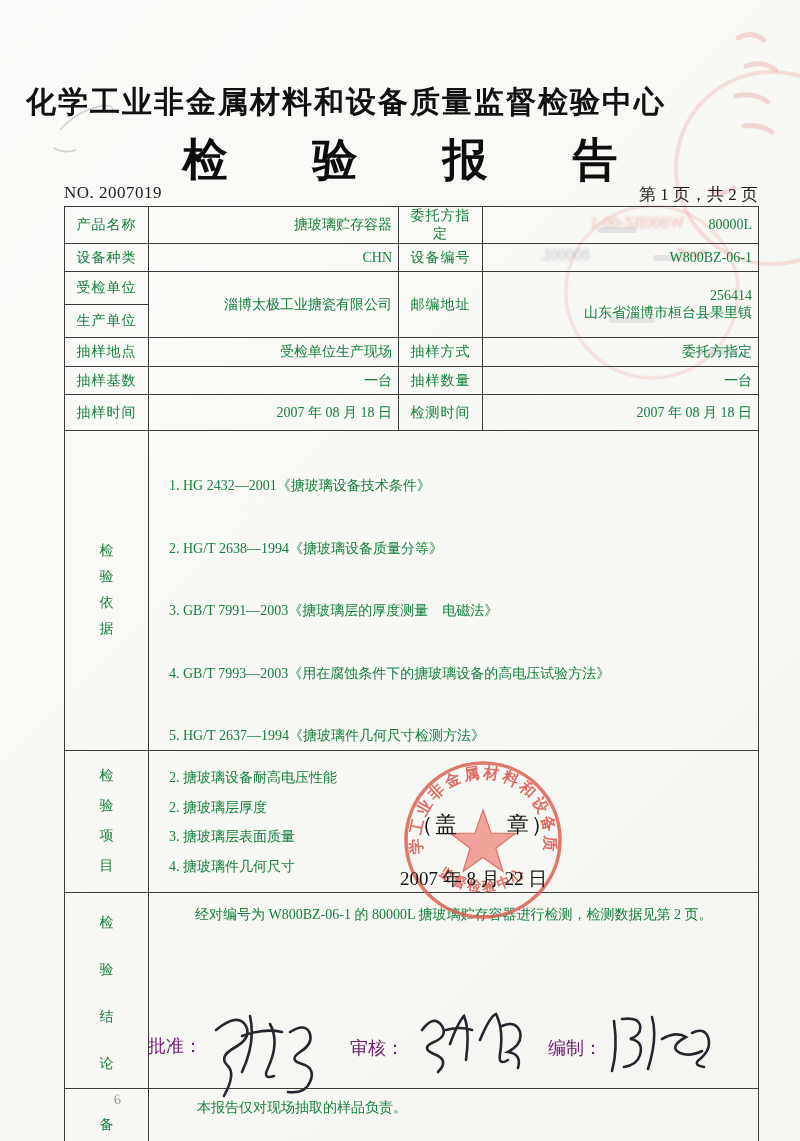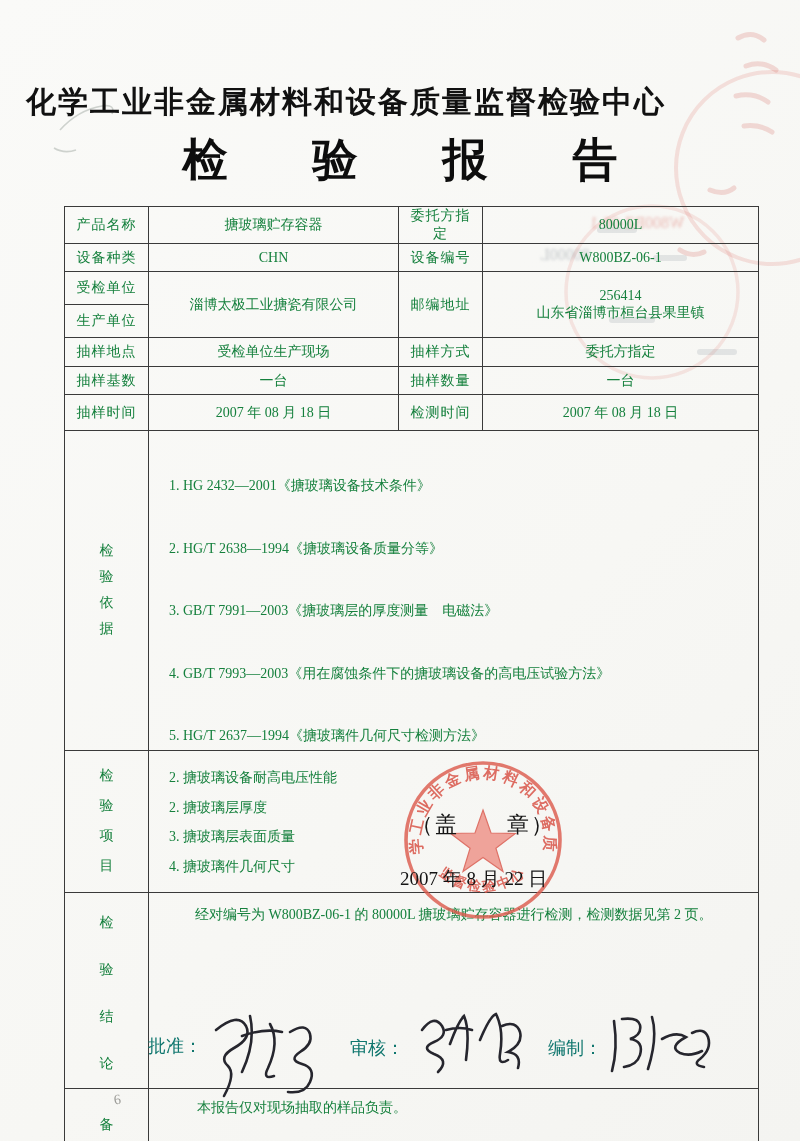--- a/index.html
+++ b/index.html
@@ -32,21 +32,21 @@
   .page-info { position:absolute; right:0; top:0; }
 
   
   table.report {
     position:absolute; top:206px; left:64px;
     border-collapse:collapse; table-layout:fixed;
     width:694px; font-size:14px; color:#15803d;
   }
   table.report td { border:1.6px solid #3a3a3a; padding:0 6px; vertical-align:middle; }
   td.lbl { text-align:center; letter-spacing:1px; padding:0 2px; }
-  td.val { text-align:center; padding-left:12px; }
+  td.val { text-align:right; padding-left:12px; }
   .h29{height:29px} .h28{height:28px} .h33{height:33px} .h36{height:36px}
   .h148{height:148px} .h142{height:142px} .h196{height:196px} .h100{height:100px}
 
   .vlabel { width:22px; margin:0 auto; word-break:break-all; text-align:center; letter-spacing:0; }
   .lh26{line-height:26px} .lh30{line-height:30px} .lh47{line-height:47px} .lh27{line-height:27px}
 
   .list { padding:6px 4px 0 14px; line-height:27.5px; }
   .list2 { padding:2px 4px 0 14px; line-height:29.5px; }
   .list div { white-space:nowrap;margin-top:35px; }
 
@@ -61,21 +61,21 @@
   .seal-placeholder {
     position:absolute; left:398px; top:810px; width:170px;
     text-align:center; font-size:22px; color:#141414; letter-spacing:2px;
   }
   .seal-date {
     position:absolute; left:400px; top:866px; width:190px;
     text-align:left; font-size:19px; color:#141414;
   }
 
   
-  .sig-label { position:absolute; font-size:18px; color:#0f766e; }
+  .sig-label { position:absolute; font-size:18px; color:#701a75; }
   .sig-svg { position:absolute; }
 
   
   .artifact { position:absolute; pointer-events:none; }
   .bleed-text {
     position:absolute; pointer-events:none;
     transform:scaleX(-1); filter:blur(1.4px);
     font-size:16px; white-space:nowrap;
   }
   .bleed-gray { color:rgba(110,120,135,0.38); }
@@ -105,20 +105,24 @@
         <path d="M140,352 h34"></path>
     </g>
   </svg>
 
   <svg class="artifact" width="120" height="100" style="left:40px;top:70px">
     <path d="M20,60 q18,-20 42,-24 q14,-2 10,8 M14,78 q10,6 22,2" fill="none" stroke="rgba(170,176,172,0.55)" stroke-width="1.6"></path>
   </svg>
 
   <div class="org-title">化学工业非金属材料和设备质量监督检验中心</div>
   <div class="report-title">检验报告</div>
+  <div class="meta-row">
+    <span class="report-no">NO. 2007019</span>
+    <span class="page-info">第 1 页，共 2 页</span>
+  </div>
 
   <div class="bleed-text bleed-red" style="left:590px;top:214px">W800BZ-06-1</div>
   <div class="bleed-text bleed-gray" style="left:540px;top:246px">80000L</div>
 
   <table class="report">
     <colgroup>
         <col style="width:84px">
         <col style="width:250px">
         <col style="width:84px">
         <col style="width:276px">

